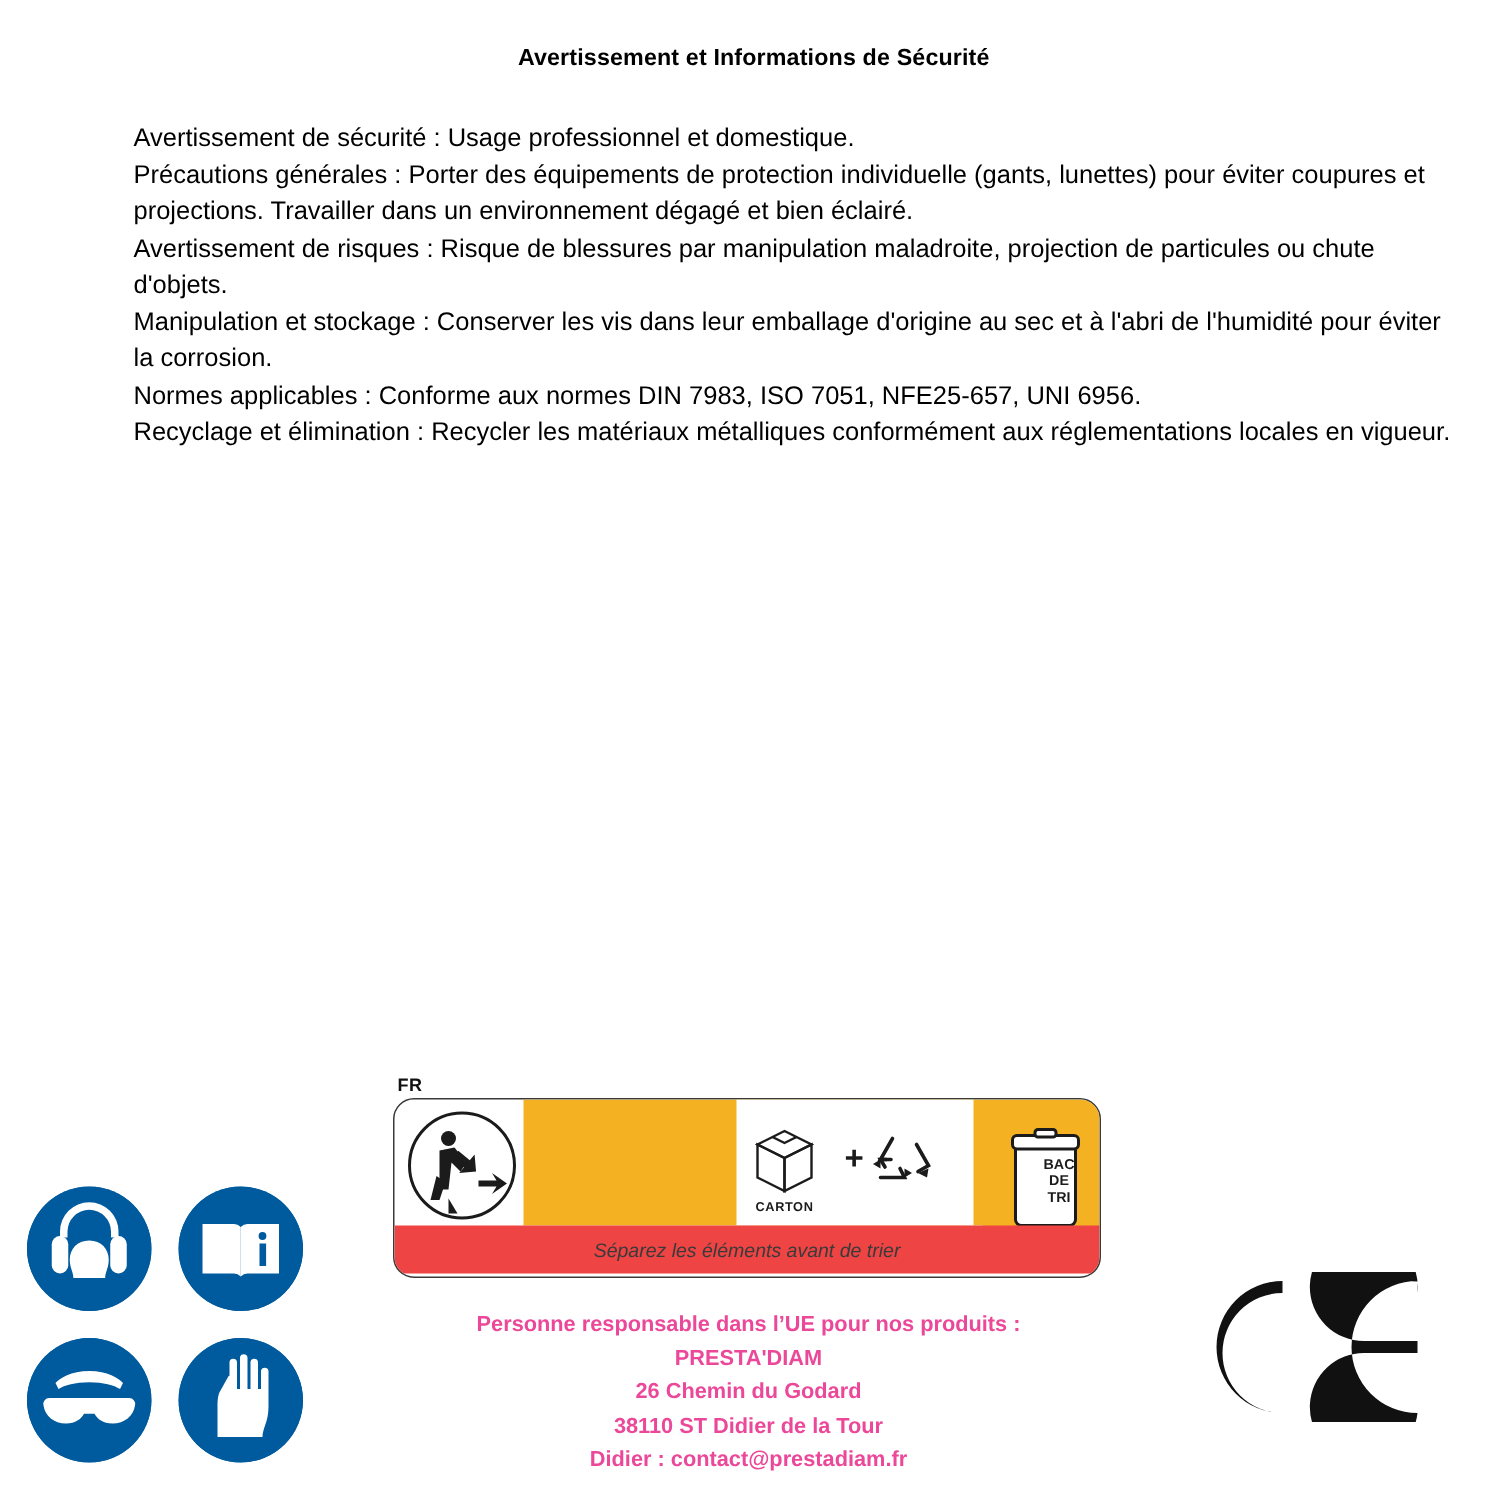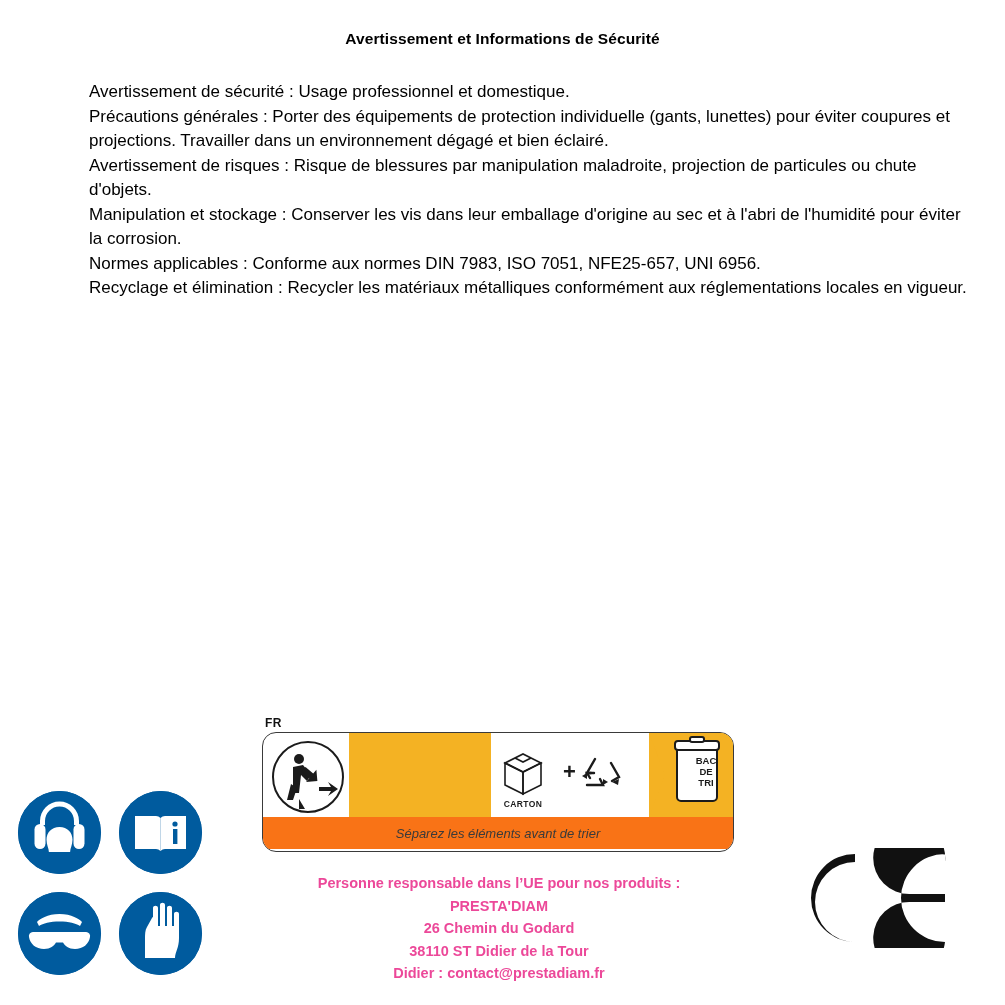--- a/index.html
+++ b/index.html
@@ -144,42 +144,42 @@
     position: absolute;
     left: 72px;
     top: 26px;
     font-size: 22px;
     font-weight: bold;
     color: #1b1b1b;
   }
   .tri-bac {
     position: absolute;
     left: 386px;
-    top: 0px;
+    top: 16px;
     width: 72px;
     height: 84px;
   }
   .tri-bac-txt {
     position: absolute;
     left: 35px;
     top: 22px;
     width: 44px;
     font-size: 9.5px;
     font-weight: bold;
     line-height: 11px;
     color: #1b1b1b;
     text-align: center;
   }
   .tri-footer {
     position: absolute;
     left: 0;
     top: 84px;
     width: 470px;
     height: 32px;
-    background: #f97316;
+    background: #ef4444;
     font-size: 13px;
     font-style: italic;
     color: #3a3a3a;
     display: flex;
     align-items: center;
     justify-content: center;
   }
 
   
   .resp {

